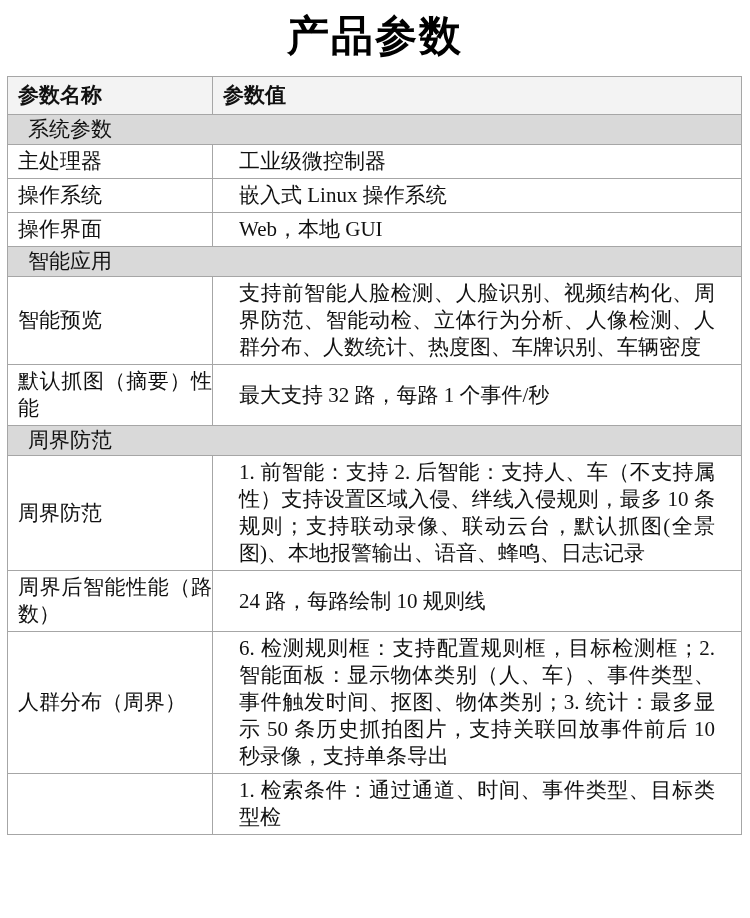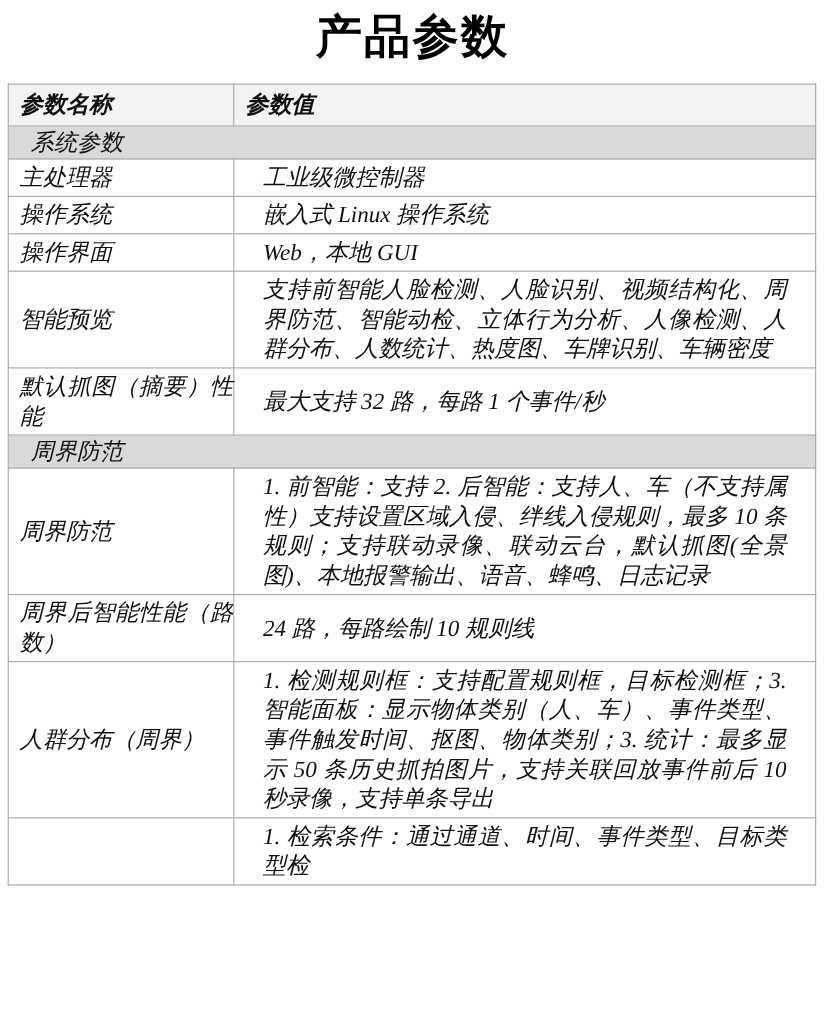--- a/index.html
+++ b/index.html
@@ -19,42 +19,41 @@
     height: 918px;
     overflow: hidden;
     box-sizing: border-box;
   }
   .title {
     margin: 0;
     padding-top: 13px;
     height: 46px;
     line-height: 46px;
     text-align: center;
-    font-family: Liberation Mono, monospace;
+    font-family: Liberation Serif, serif;
     font-weight: 900;
     font-size: 42px;
     letter-spacing: 2px;
     color: #000;
   }
   table.spec-table {
     border-collapse: collapse;
     table-layout: fixed;
     width: 735px;
     margin: 17px 8px 0 7px;
     font-size: 21px;
     line-height: 27px;
   }
   .spec-table th,
   .spec-table td {
     border: 1px solid var(--table-border, #a6a6a6);
     vertical-align: middle;
     box-sizing: border-box;
     word-break: break-all;
     overflow-wrap: anywhere;
-    font-style: italic;
   }
   .spec-table th {
     background: var(--header-row-bg, #f3f3f3);
     font-weight: 700;
     text-align: left;
     padding: 5px 10px;
   }
   .section-row td {
     background: var(--section-row-bg, #d9d9d9);
     padding: 1px 20px;
@@ -94,20 +93,23 @@
           <td class="value-cell">工业级微控制器</td>
         </tr>
         <tr>
           <td class="name-cell">操作系统</td>
           <td class="value-cell">嵌入式 Linux 操作系统</td>
         </tr>
         <tr>
           <td class="name-cell">操作界面</td>
           <td class="value-cell">Web，本地 GUI</td>
         </tr>
+        <tr class="section-row">
+          <td colspan="2">智能应用</td>
+        </tr>
         <tr>
           <td class="name-cell">智能预览</td>
           <td class="value-cell">支持前智能人脸检测、人脸识别、视频结构化、周界防范、智能动检、立体行为分析、人像检测、人群分布、人数统计、热度图、车牌识别、车辆密度</td>
         </tr>
         <tr>
           <td class="name-cell">默认抓图（摘要）性能</td>
           <td class="value-cell">最大支持 32 路，每路 1 个事件/秒</td>
         </tr>
         <tr class="section-row">
           <td colspan="2">周界防范</td>
@@ -115,21 +117,21 @@
         <tr>
           <td class="name-cell">周界防范</td>
           <td class="value-cell">1. 前智能：支持 2. 后智能：支持人、车（不支持属性）支持设置区域入侵、绊线入侵规则，最多 10 条规则；支持联动录像、联动云台，默认抓图(全景图)、本地报警输出、语音、蜂鸣、日志记录</td>
         </tr>
         <tr>
           <td class="name-cell">周界后智能性能（路数）</td>
           <td class="value-cell">24 路，每路绘制 10 规则线</td>
         </tr>
         <tr>
           <td class="name-cell">人群分布（周界）</td>
-          <td class="value-cell">1. 检测规则框：支持配置规则框，目标检测框；3. 智能面板：显示物体类别（人、车）、事件类型、事件触发时间、抠图、物体类别；3. 统计：最多显示 50 条历史抓拍图片，支持关联回放事件前后 10 秒录像，支持单条导出</td>
+          <td class="value-cell">6. 检测规则框：支持配置规则框，目标检测框；2. 智能面板：显示物体类别（人、车）、事件类型、事件触发时间、抠图、物体类别；3. 统计：最多显示 50 条历史抓拍图片，支持关联回放事件前后 10 秒录像，支持单条导出</td>
         </tr>
         <tr>
           <td class="name-cell"></td>
           <td class="value-cell">1. 检索条件：通过通道、时间、事件类型、目标类型检</td>
         </tr>
       </tbody>
   </table>
 </div>
 
 </body></html>

